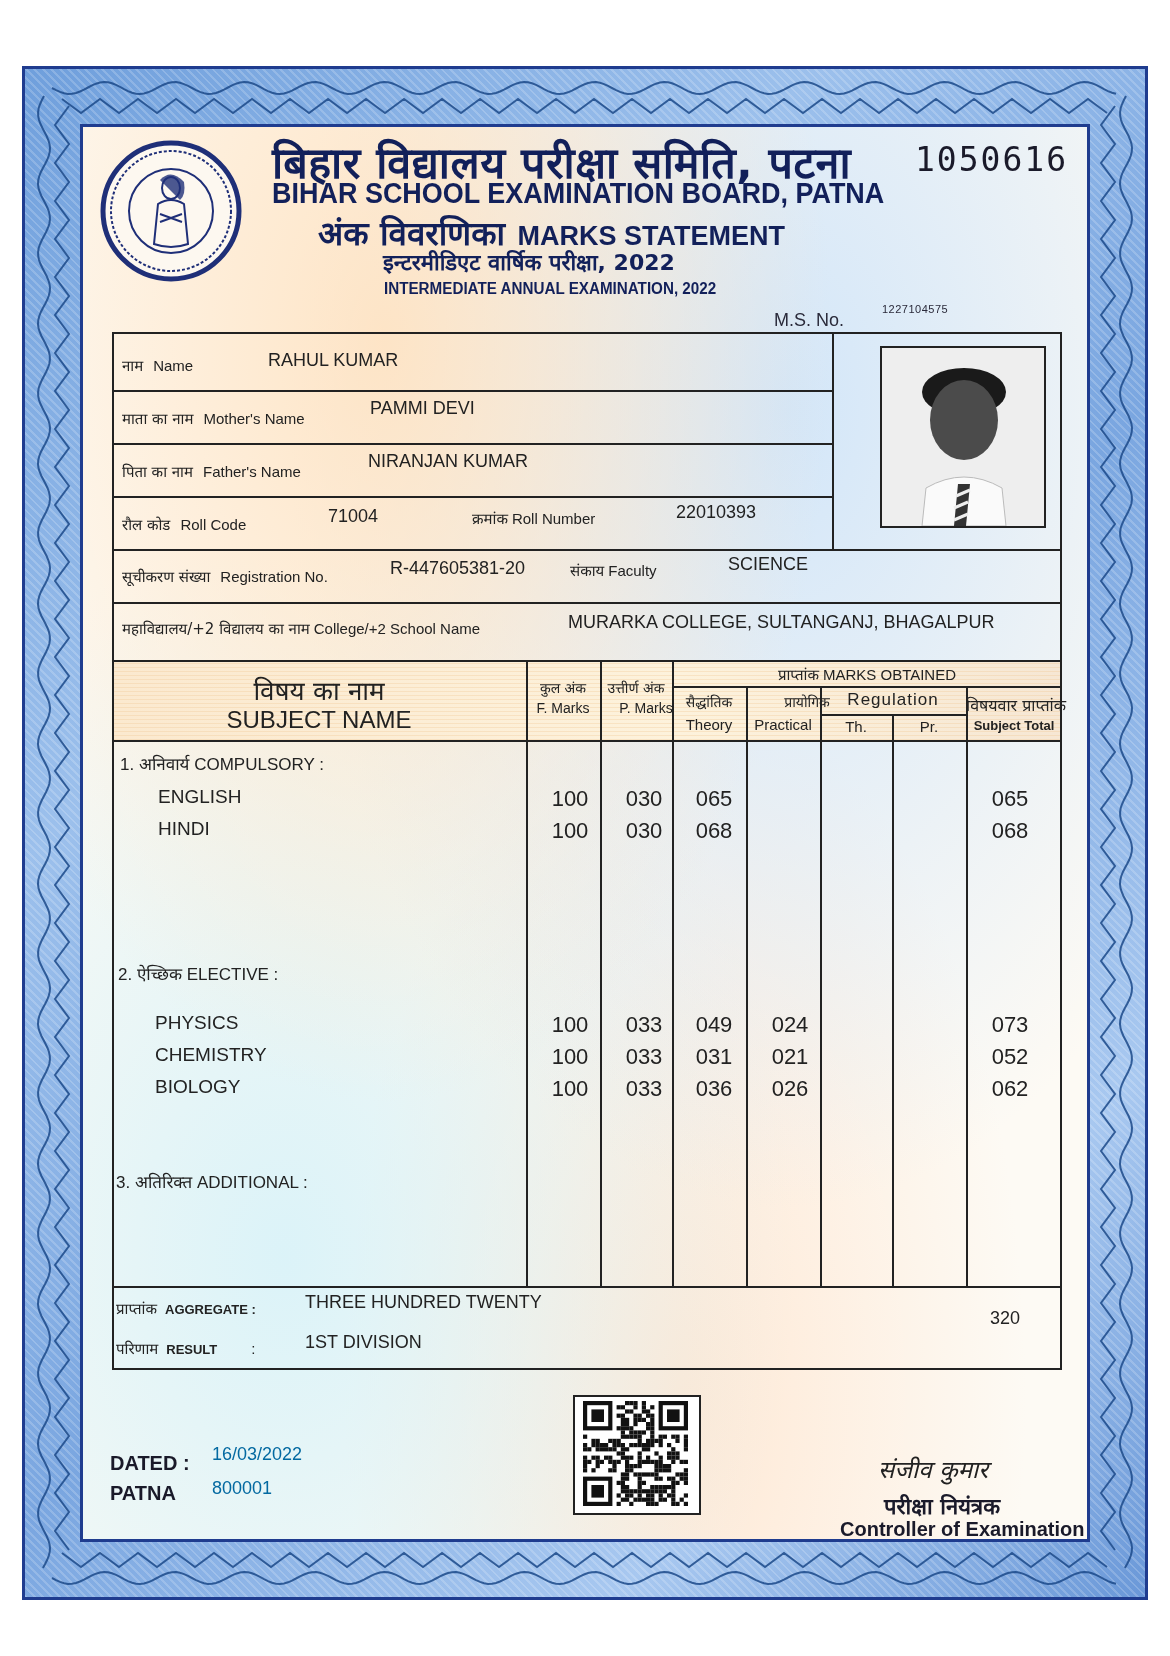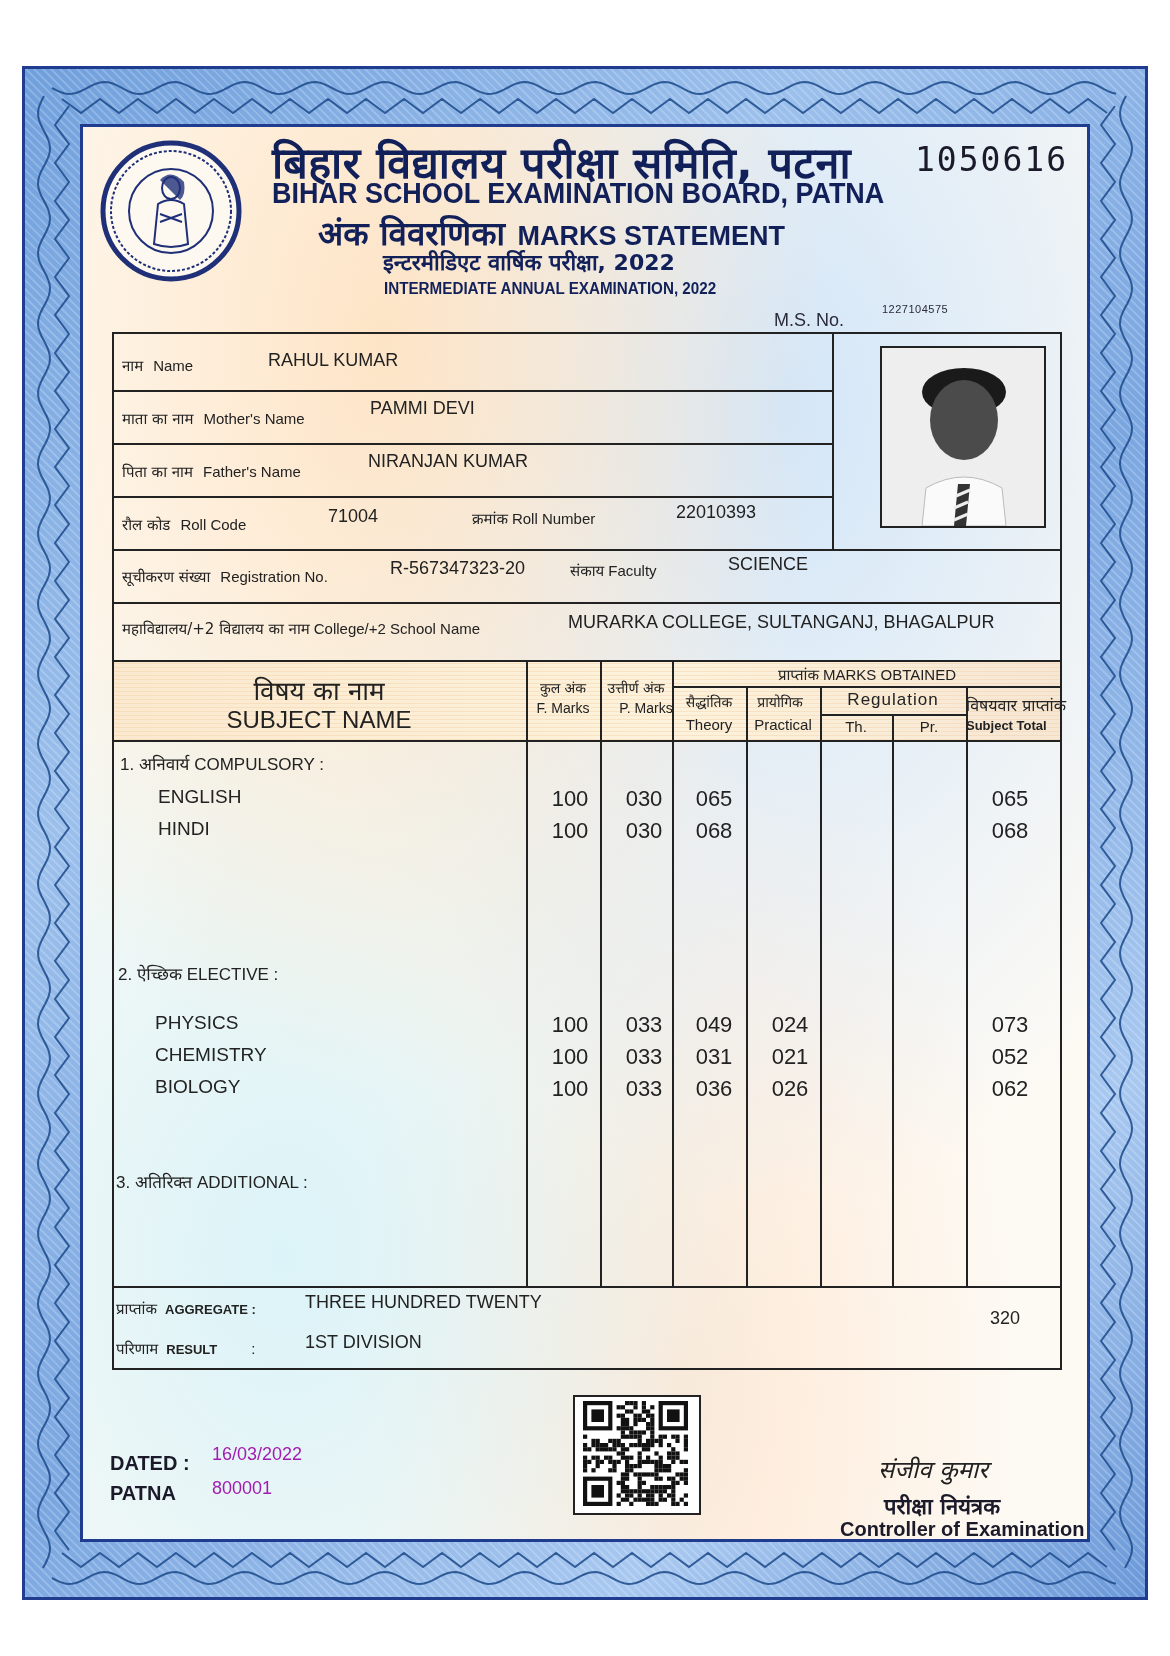--- a/index.html
+++ b/index.html
@@ -60,21 +60,21 @@
     background: repeating-linear-gradient(0deg, rgba(240,200,150,0.35) 0 1px, transparent 1px 4px), linear-gradient(90deg,#fbe9cf,#fdf2dc 60%,#f6e7d4); }
   .th { position:absolute; text-align:center; color:#222; white-space:nowrap; }
   .th .hi { font-family:"DejaVu Sans", sans-serif; }
   .cell { position:absolute; font-size:22px; color:#222; text-align:center; width:60px; }
   .subj { position:absolute; font-size:19px; color:#222; }
   .sect { position:absolute; font-size:17px; color:#222; white-space:nowrap; }
   .sect .hi { font-family:"DejaVu Sans", sans-serif; }
 
   
   .foot { position:absolute; font-size:20px; font-weight:bold; color:#1a1a2a; }
-  .footval { position:absolute; font-size:18px; color:#a21caf; }
+  .footval { position:absolute; font-size:18px; color:#0369a1; }
   #qr { left:573px; top:1395px; width:128px; height:120px; border:2px solid #222; background:#fff; box-sizing:border-box; }
   #signature { left:878px; top:1452px; font-family:"DejaVu Serif", serif; font-style:italic; font-size:24px; color:#222; }
   #ctrl-hi { left:884px; top:1490px; font-family:"DejaVu Sans", sans-serif; font-size:22px; font-weight:bold; color:#1a1a2a; }
   #ctrl-en { left:840px; top:1518px; font-size:20px; font-weight:bold; color:#1a1a2a; }
 </style>
 </head>
 <body>
 
 <div id="frame-outer" class="abs"></div>
 <svg id="frame-wave" class="abs" viewBox="0 0 1126 1534">
@@ -129,21 +129,21 @@
 
 <div class="lbl" style="left:122px; top:461px;"><span class="hi">पिता का नाम</span><span>Father's Name</span></div>
 <div class="val" style="left:368px; top:451px;">NIRANJAN KUMAR</div>
 
 <div class="lbl" style="left:122px; top:514px;"><span class="hi">रौल कोड</span><span>Roll Code</span></div>
 <div class="val" style="left:328px; top:506px;">71004</div>
 <div class="lbl" style="left:472px; top:508px;"><span class="hi" style="margin-right:4px">क्रमांक</span><span>Roll Number</span></div>
 <div class="val" style="left:676px; top:502px;">22010393</div>
 
 <div class="lbl" style="left:122px; top:566px;"><span class="hi">सूचीकरण संख्या</span><span>Registration No.</span></div>
-<div class="val" style="left:390px; top:558px;">R-567347323-20</div>
+<div class="val" style="left:390px; top:558px;">R-447605381-20</div>
 <div class="lbl" style="left:570px; top:560px;"><span class="hi" style="margin-right:4px">संकाय</span><span>Faculty</span></div>
 <div class="val" style="left:728px; top:554px;">SCIENCE</div>
 
 <div class="lbl" style="left:122px; top:618px;"><span class="hi" style="margin-right:4px">महाविद्यालय/+2 विद्यालय का नाम</span><span>College/+2 School Name</span></div>
 <div class="val" style="left:568px; top:612px;">MURARKA COLLEGE, SULTANGANJ, BHAGALPUR</div>
 
 <div id="photo-frame" class="abs">
   <svg width="162" height="178" viewBox="0 0 162 178">
     <rect width="162" height="178" fill="#eeeeee"></rect>
     <ellipse cx="82" cy="44" rx="42" ry="24" fill="#1a1a1a"></ellipse>
@@ -171,27 +171,27 @@
 
 <div class="th" style="left:112px; top:672px; width:414px; font-size:26px;"><span class="hi">विषय का नाम</span></div>
 <div class="th" style="left:112px; top:706px; width:414px; font-size:24px;">SUBJECT NAME</div>
 <div class="th" style="left:526px; top:678px; width:74px; font-size:14px;"><span class="hi">कुल अंक</span></div>
 <div class="th" style="left:526px; top:700px; width:74px; font-size:14px;">F. Marks</div>
 <div class="th" style="left:600px; top:678px; width:72px; font-size:14px;"><span class="hi">उत्तीर्ण अंक</span></div>
 <div class="th" style="left:600px; top:700px; width:92px; font-size:14px;">P. Marks</div>
 <div class="th" style="left:672px; top:664px; width:390px; font-size:15px;"><span class="hi" style="margin-right:4px">प्राप्तांक</span><span>MARKS OBTAINED</span></div>
 <div class="th" style="left:672px; top:692px; width:74px; font-size:14px;"><span class="hi">सैद्धांतिक</span></div>
 <div class="th" style="left:672px; top:716px; width:74px; font-size:15px;">Theory</div>
-<div class="th" style="left:746px; top:692px; width:68px; font-size:14px;"><span class="hi">प्रायोगिक</span></div>
+<div class="th" style="left:746px; top:692px; width:68px; font-size:14px;padding-left:27px;"><span class="hi">प्रायोगिक</span></div>
 <div class="th" style="left:746px; top:716px; width:74px; font-size:15px;">Practical</div>
 <div class="th" style="left:820px; top:690px; width:146px; font-size:17px; letter-spacing:1px;">Regulation</div>
 <div class="th" style="left:820px; top:718px; width:72px; font-size:15px;">Th.</div>
 <div class="th" style="left:892px; top:718px; width:74px; font-size:15px;">Pr.</div>
 <div class="th" style="left:966px; top:694px; width:96px; font-size:16px;"><span class="hi">विषयवार प्राप्तांक</span></div>
-<div class="th" style="left:966px; top:718px; width:80px; font-size:13px; font-weight:bold;">Subject Total</div>
+<div class="th" style="left:966px; top:718px; width:96px; font-size:13px; font-weight:bold;">Subject Total</div>
 
 <div class="sect" style="left:120px; top:752px;"><span>1.</span> <span class="hi">अनिवार्य</span> <span>COMPULSORY :</span></div>
 <div class="sect" style="left:118px; top:962px;"><span>2.</span> <span class="hi">ऐच्छिक</span> <span>ELECTIVE :</span></div>
 <div class="sect" style="left:116px; top:1170px;"><span>3.</span> <span class="hi">अतिरिक्त</span> <span>ADDITIONAL :</span></div>
 
 <div id="rows-container">
     <div>
       <div class="subj" style="left: 158px; top: 786px;">ENGLISH</div>
       <div class="cell" style="left: 540px; top: 786px;">100</div>
       <div class="cell" style="left: 614px; top: 786px;">030</div>

